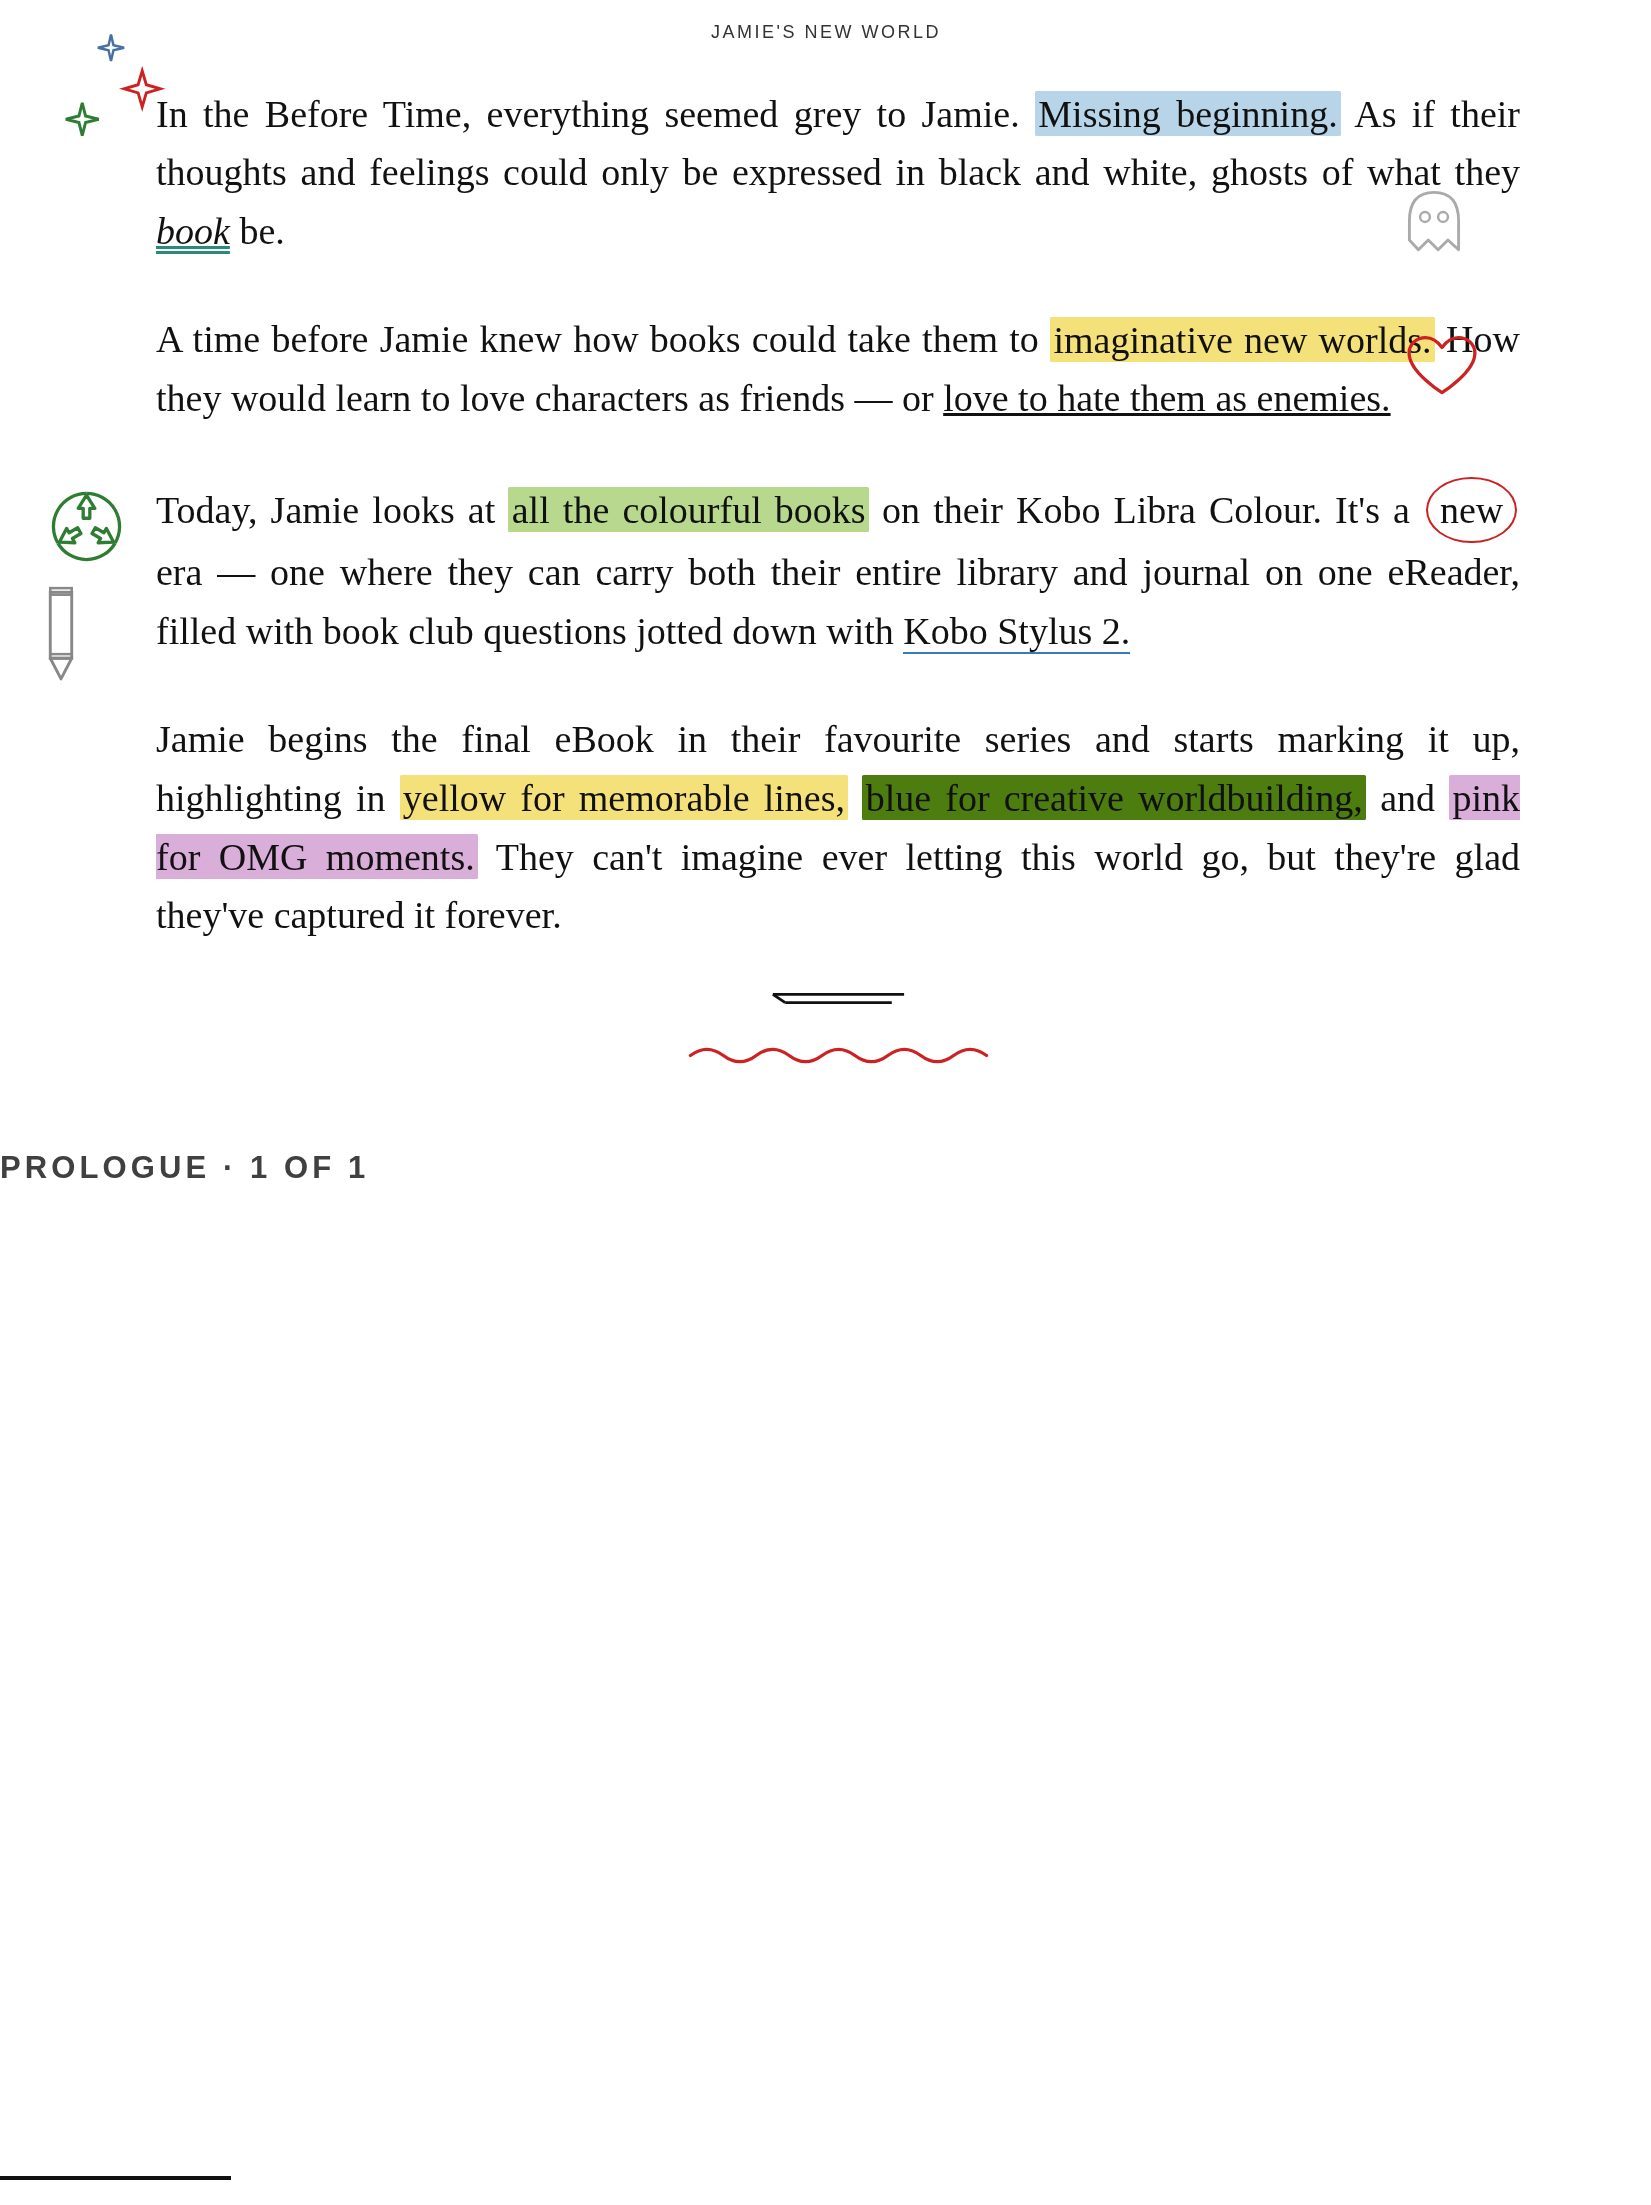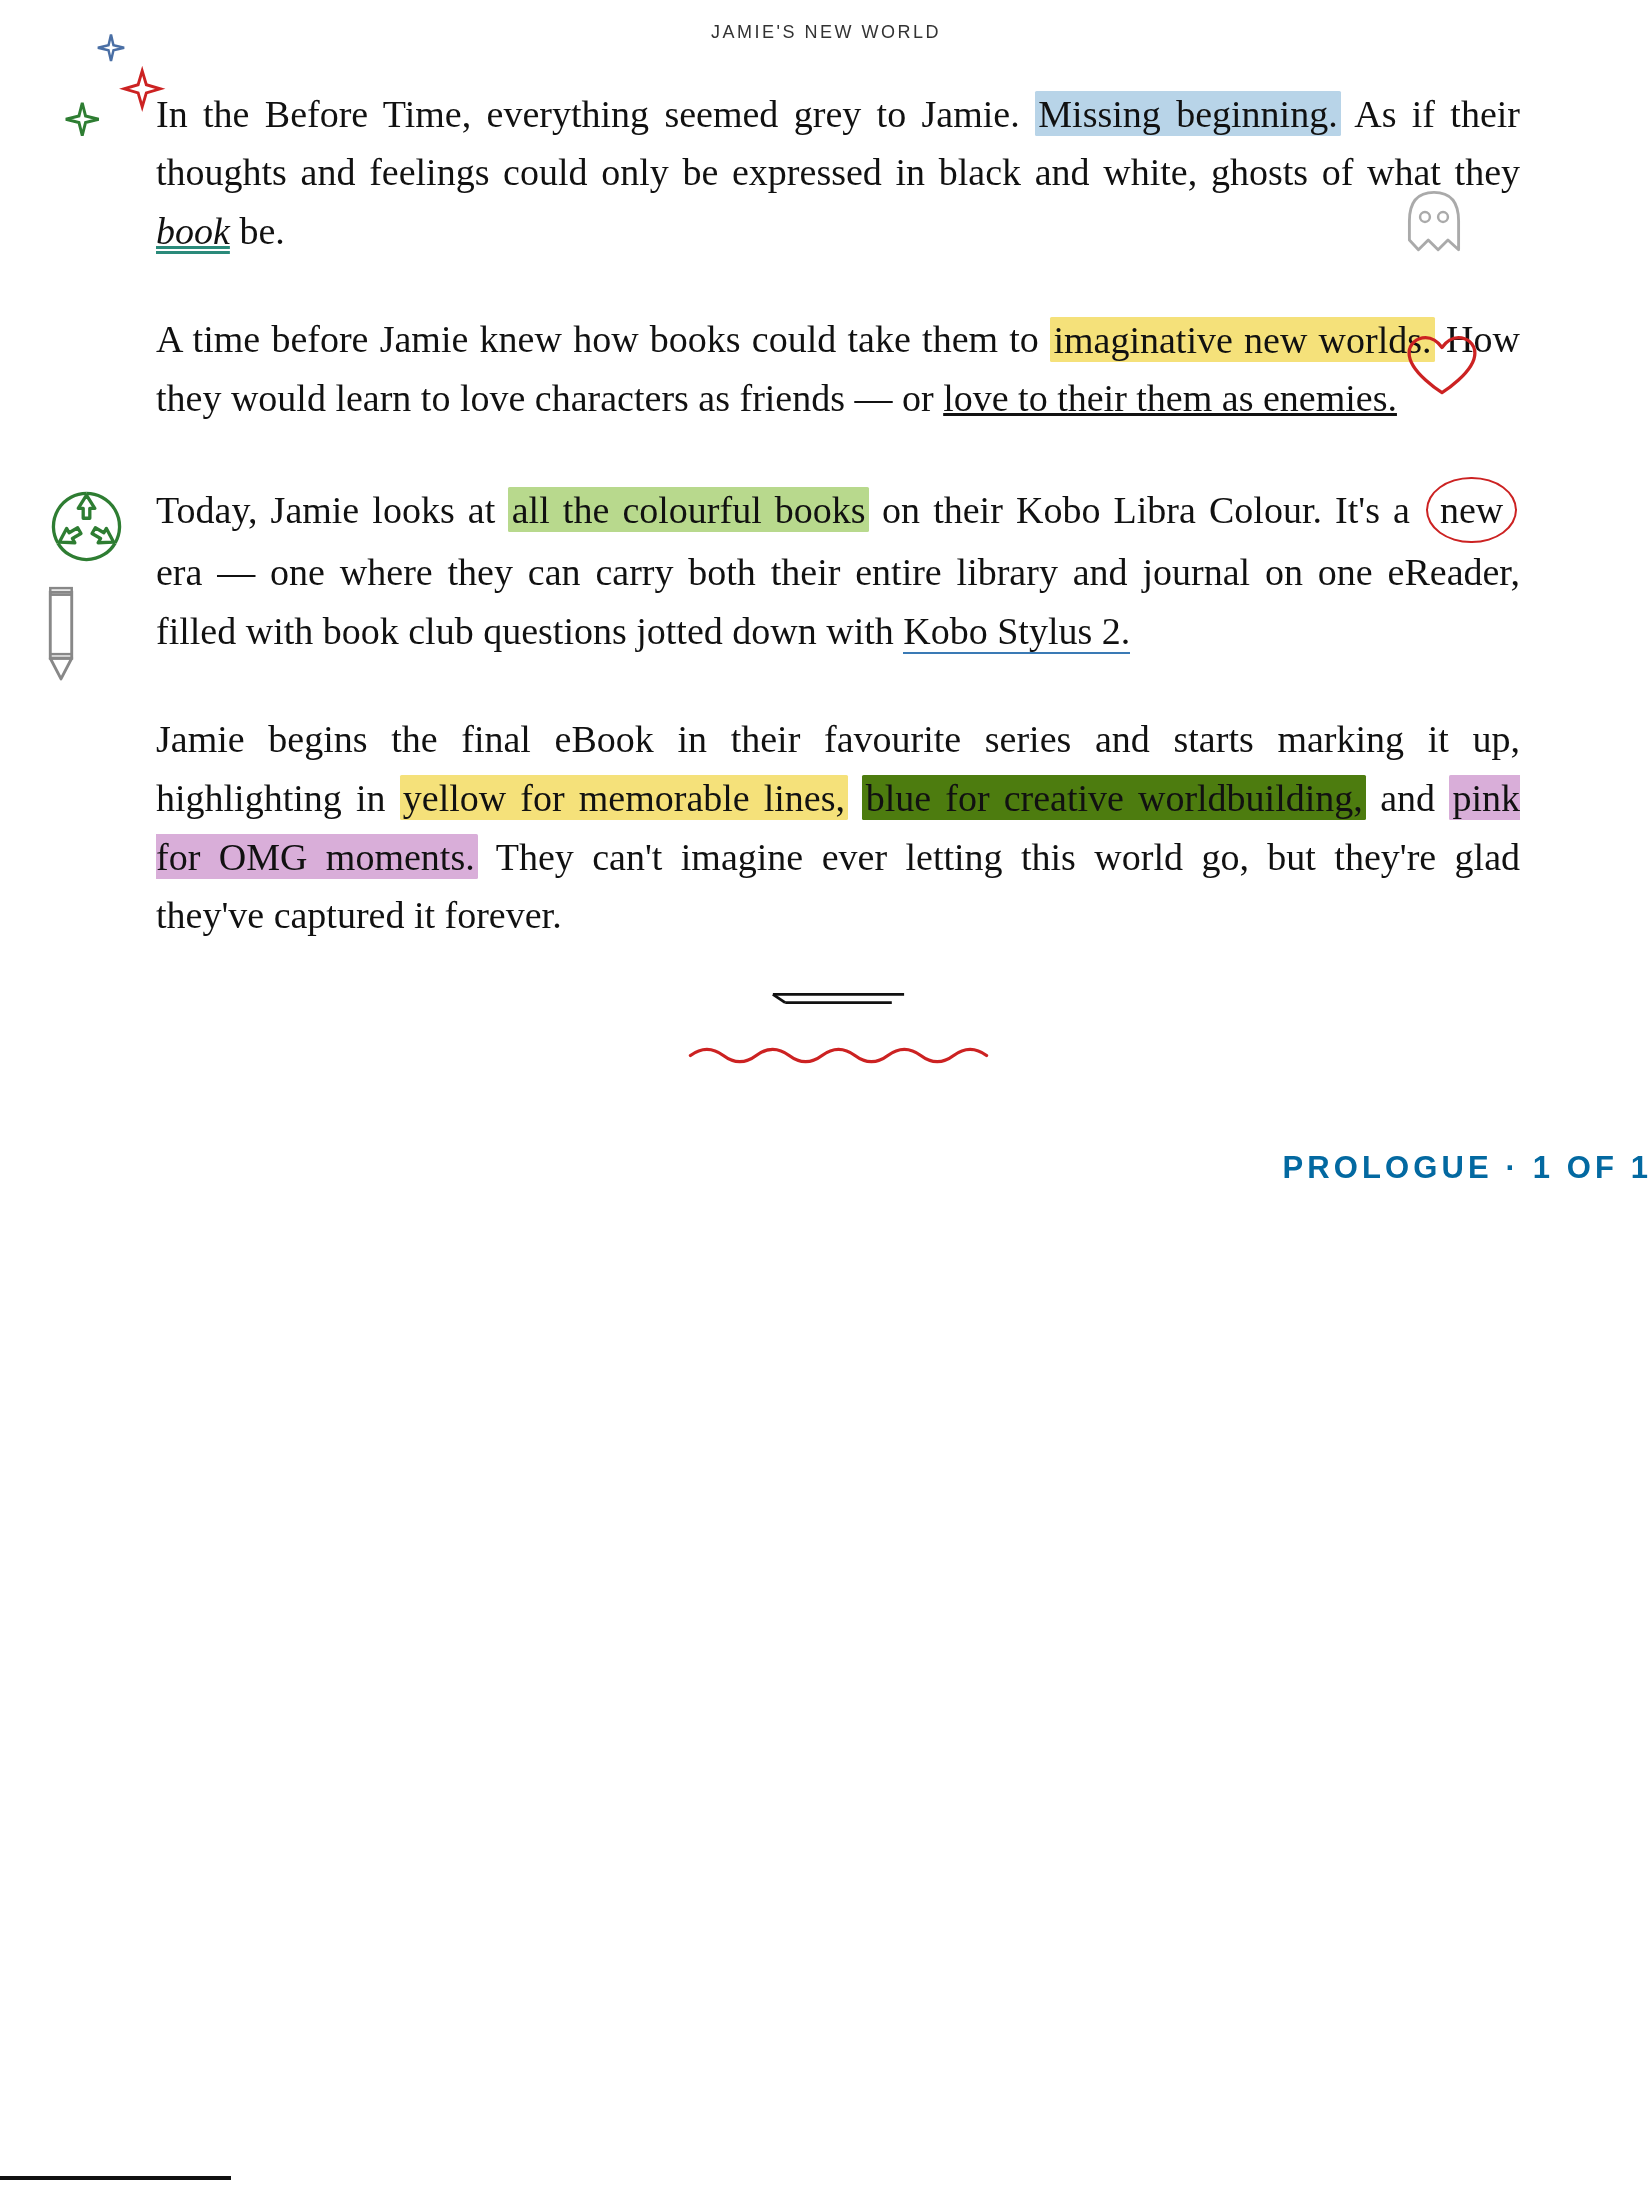--- a/index.html
+++ b/index.html
@@ -152,27 +152,27 @@
 
     
     .squiggle-deco {
       text-align: center;
       margin-bottom: 33px;
       margin-top: -16.5px;
     }
 
     
     .footer {
-      text-align: right;
+      text-align: left;
       padding: 33px 0 49px 0;
       font-size: 31px;
       letter-spacing: 4.1px;
       font-family: Arial, Helvetica, sans-serif;
       font-weight: 700;
-      color: #0369a1;
+      color: #404040;
     }
 
     .footer-line {
       position: absolute;
       bottom: 25px;
       left: 0;
       width: 231px;
       height: 4.1px;
       background: #111;
     }
@@ -241,21 +241,21 @@
 
           <circle cx="34" cy="50" r="6" fill="none" stroke="#aaa" stroke-width="3"></circle>
           <circle cx="56" cy="50" r="6" fill="none" stroke="#aaa" stroke-width="3"></circle>
         </svg>
       </span>
     </div>
 
     <div class="paragraph para2-wrapper">
       A time before Jamie knew how books could take them to
       <span class="highlight-yellow">imaginative new worlds.</span>
-      How they would learn to love characters as friends — or <span class="underline-solid">love to their them as enemies.</span>
+      How they would learn to love characters as friends — or <span class="underline-solid">love to hate them as enemies.</span>
 
       
       <span class="heart-icon">
         <svg width="74" height="66" viewBox="0 0 90 80">
           <path d="M45,70 C45,70 5,45 5,22 C5,10 15,3 25,3 C33,3 40,8 45,15 C50,8 57,3 65,3 C75,3 85,10 85,22 C85,45 45,70 45,70 Z" fill="none" stroke="#cc2222" stroke-width="4" stroke-linejoin="round"></path>
         </svg>
       </span>
     </div>
 
     <div class="paragraph para3-wrapper">

